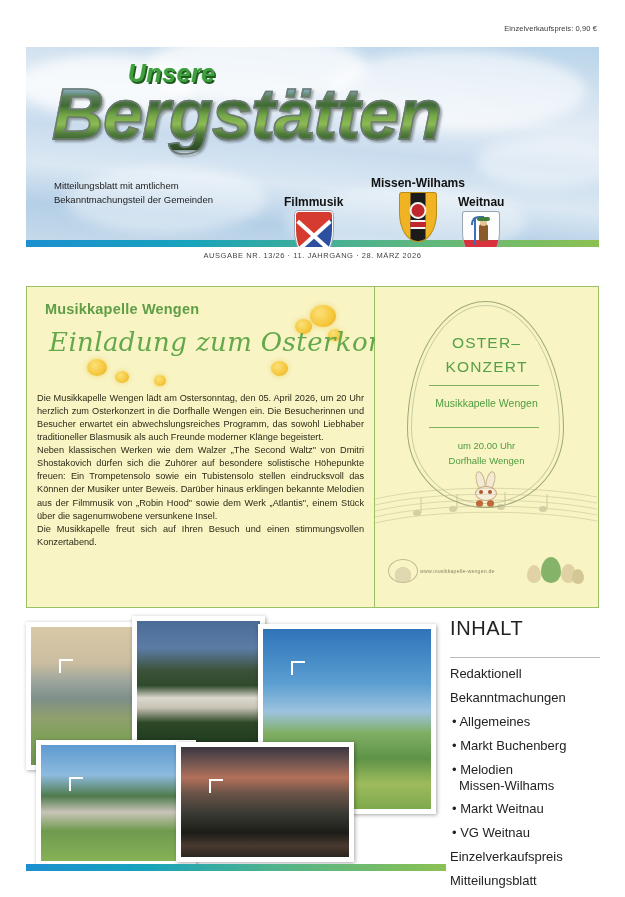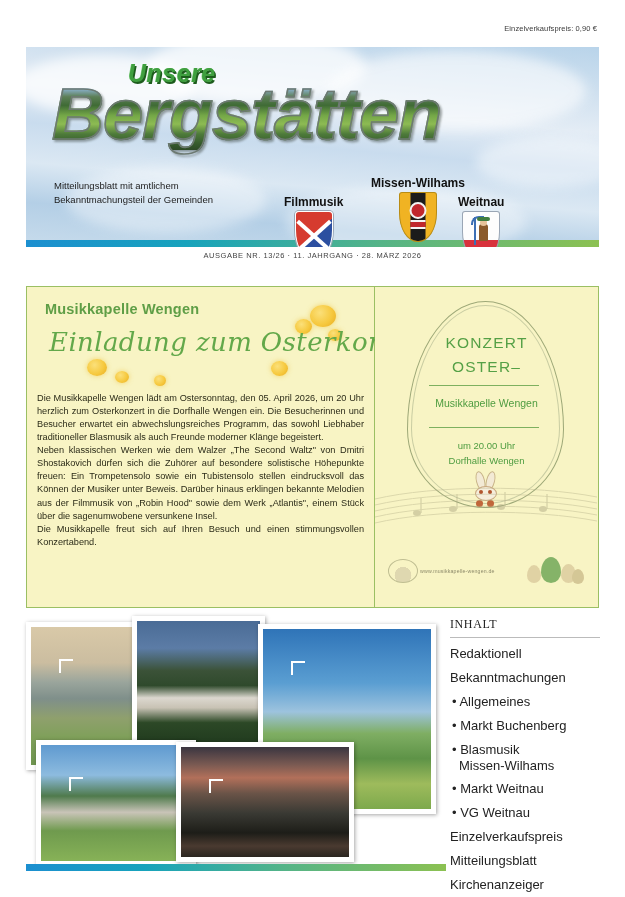--- a/index.html
+++ b/index.html
@@ -397,26 +397,25 @@
       #4a3a30 90%, #2b2620 100%);
   }
 
   
   .inhalt {
     position: absolute;
     left: 450px; top: 617px;
     width: 150px;
   }
   .inhalt-title {
-    font-size: 12px;
+    font-size: 20px;
     color: #222;
     letter-spacing: .6px;
-    padding-bottom: 5px;
+    padding-bottom: 17px;
     border-bottom: 1.5px solid #bbb;
-    font-family: Liberation Serif, serif;
   }
   .inhalt-list { margin-top: 8px; }
   .inhalt-item {
     font-size: 13px;
     color: #232323;
     line-height: 1.3;
     margin-bottom: 7px;
   }
   .inhalt-item.sub { padding-left: 2px; }
   .inhalt-item.two-line { line-height: 1.25; }
@@ -499,22 +498,22 @@
       <p>Die Musikkapelle freut sich auf Ihren Besuch und einen stimmungsvollen Konzertabend.</p>
     </div>
   </div>
 
   <div class="article-right">
     <div class="poster-bg"></div>
     <div class="egg"></div>
     <div class="egg inner"></div>
 
     <div class="poster-title">
+      <div>OSTER–</div>
       <div>KONZERT</div>
-      <div>OSTER–</div>
     </div>
     <div class="poster-rule rule1"></div>
     <div class="poster-band">Musikkapelle Wengen</div>
     <div class="poster-rule rule2"></div>
     <div class="poster-when">
       <div>um 20.00 Uhr</div>
       <div>Dorfhalle Wengen</div>
     </div>
 
     <div class="bunny">
@@ -577,21 +576,21 @@
 </div>
 
 <div class="inhalt">
   <div class="inhalt-title">INHALT</div>
   <div class="inhalt-list">
     <div class="inhalt-item">Redaktionell</div>
     <div class="inhalt-item">Bekanntmachungen</div>
     <div class="inhalt-item sub">• <span>Allgemeines</span></div>
     <div class="inhalt-item sub">• <span>Markt Buchenberg</span></div>
     <div class="inhalt-item sub two-line">
-      • <span>Blasmusik</span>
+      • <span>Melodien</span>
       <div style="padding-left:7px">Missen-Wilhams</div>
     </div>
     <div class="inhalt-item sub">• <span>Markt Weitnau</span></div>
     <div class="inhalt-item sub">• <span>VG Weitnau</span></div>
     <div class="inhalt-item">Einzelverkaufspreis</div>
     <div class="inhalt-item">Mitteilungsblatt</div>
     <div class="inhalt-item">Kirchenanzeiger</div>
     <div class="inhalt-item">Anzeigen</div>
   </div>
 </div>

